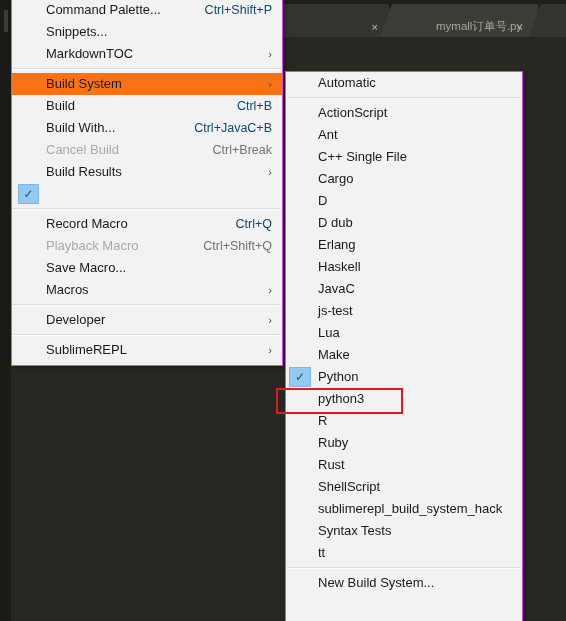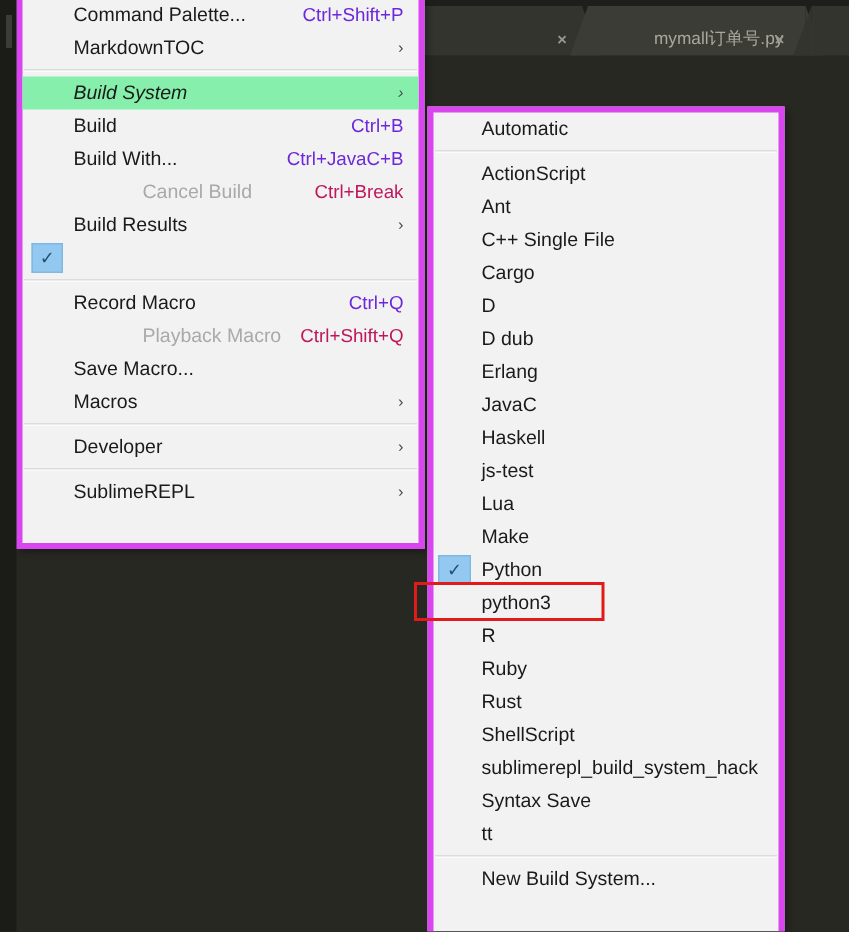--- a/index.html
+++ b/index.html
@@ -77,21 +77,21 @@
   }
 
   #tab-a { left: 276px; width: 112px; }
   #tab-b { left: 392px; width: 145px; }
   #tab-c { left: 541px; width: 60px; }
 
   
   .menu {
     position: absolute;
     background: #f2f2f2;
-    border: 4px solid #d946ef;
+    border: 1px solid #d946ef;
     box-shadow: 2px 2px 4px rgba(0,0,0,0.32);
     font-size: 13px;
     color: #1a1a1a;
     box-sizing: border-box;
   }
   #main-menu {
     left: 11px;
     top: -1px;
     width: 272px;
     height: 367px;
@@ -107,34 +107,34 @@
 
   .menu-item {
     position: relative;
     height: 22px;
     line-height: 22px;
     padding: 0 8px 0 34px;
     white-space: nowrap;
     cursor: default;
     display: block;
   }
-  .menu-item.selected { background: #86efac; font-style: italic; }
-  .menu-item.disabled { color: #a9a9a9; margin-left: 46px; }
+  .menu-item.selected { background: #f97316; }
+  .menu-item.disabled { color: #a9a9a9; }
 
   .mi-label {
     display: inline-block;
   }
   .mi-shortcut {
     position: absolute;
     right: 10px;
     top: 0;
-    color: #6d28d9;
+    color: #0c4a6e;
     font-size: 12.5px;
   }
-  .disabled .mi-shortcut { color: #be185d; }
+  .disabled .mi-shortcut { color: #737373; }
   .mi-arrow {
     position: absolute;
     right: 10px;
     top: 0;
     font-size: 11px;
     color: #4a4a4a;
   }
   .mi-check {
     position: absolute;
     left: 6px;
@@ -227,20 +227,21 @@
 
   </div>
 </div>
 
 <div id="left-strip">
   <div id="left-strip-mark"></div>
 </div>
 
 <div class="menu" id="main-menu">
     <div class="menu-item"><span class="mi-label">Command Palette...</span><span class="mi-shortcut">Ctrl+Shift+P</span></div>
+    <div class="menu-item"><span class="mi-label">Snippets...</span></div>
     <div class="menu-item"><span class="mi-label">MarkdownTOC</span><span class="mi-arrow">›</span></div>
     <div class="separator"></div>
     <div class="menu-item selected"><span class="mi-label">Build System</span><span class="mi-arrow">›</span></div>
     <div class="menu-item"><span class="mi-label">Build</span><span class="mi-shortcut">Ctrl+B</span></div>
     <div class="menu-item"><span class="mi-label">Build With...</span><span class="mi-shortcut">Ctrl+JavaC+B</span></div>
     <div class="menu-item disabled"><span class="mi-label">Cancel Build</span><span class="mi-shortcut">Ctrl+Break</span></div>
     <div class="menu-item"><span class="mi-label">Build Results</span><span class="mi-arrow">›</span></div>
     <div class="menu-item"><span class="mi-check">✓</span></div>
     <div class="separator"></div>
     <div class="menu-item"><span class="mi-label">Record Macro</span><span class="mi-shortcut">Ctrl+Q</span></div>
@@ -256,31 +257,31 @@
 <div class="menu" id="sub-menu">
     <div class="menu-item"><span class="mi-label">Automatic</span></div>
     <div class="separator"></div>
     <div class="menu-item"><span class="mi-label">ActionScript</span></div>
     <div class="menu-item"><span class="mi-label">Ant</span></div>
     <div class="menu-item"><span class="mi-label">C++ Single File</span></div>
     <div class="menu-item"><span class="mi-label">Cargo</span></div>
     <div class="menu-item"><span class="mi-label">D</span></div>
     <div class="menu-item"><span class="mi-label">D dub</span></div>
     <div class="menu-item"><span class="mi-label">Erlang</span></div>
+    <div class="menu-item"><span class="mi-label">Haskell</span></div>
     <div class="menu-item"><span class="mi-label">JavaC</span></div>
-    <div class="menu-item"><span class="mi-label">Haskell</span></div>
     <div class="menu-item"><span class="mi-label">js-test</span></div>
     <div class="menu-item"><span class="mi-label">Lua</span></div>
     <div class="menu-item"><span class="mi-label">Make</span></div>
     <div class="menu-item"><span class="mi-check">✓</span><span class="mi-label">Python</span></div>
     <div class="menu-item"><span class="mi-label">python3</span></div>
     <div class="menu-item"><span class="mi-label">R</span></div>
     <div class="menu-item"><span class="mi-label">Ruby</span></div>
     <div class="menu-item"><span class="mi-label">Rust</span></div>
     <div class="menu-item"><span class="mi-label">ShellScript</span></div>
     <div class="menu-item"><span class="mi-label">sublimerepl_build_system_hack</span></div>
-    <div class="menu-item"><span class="mi-label">Syntax Save</span></div>
+    <div class="menu-item"><span class="mi-label">Syntax Tests</span></div>
     <div class="menu-item"><span class="mi-label">tt</span></div>
     <div class="separator"></div>
     <div class="menu-item"><span class="mi-label">New Build System...</span></div>
   </div>
 
 <div id="python-highlight" style="border-color: rgb(225, 27, 27);"></div>
 
 </body></html>

